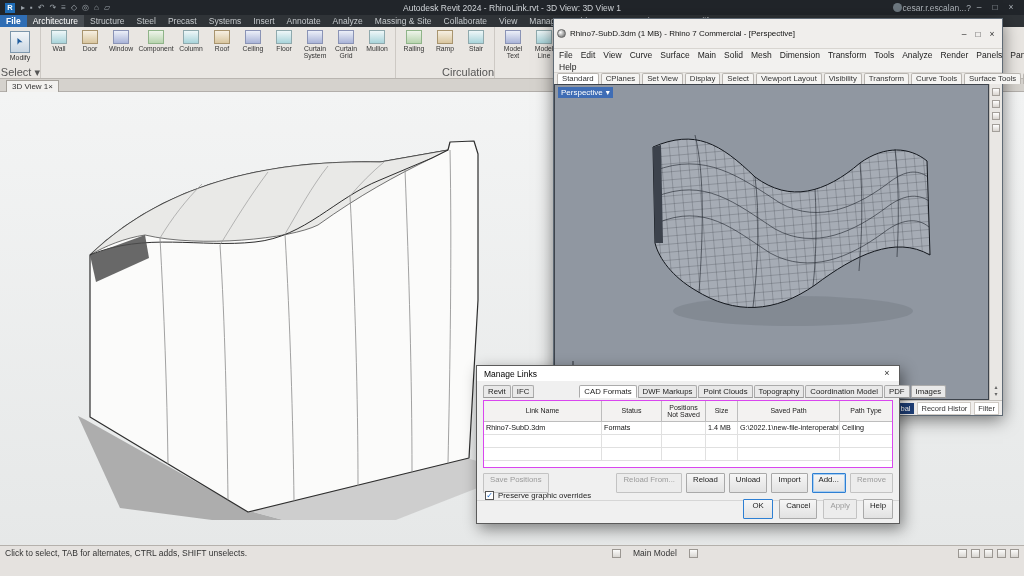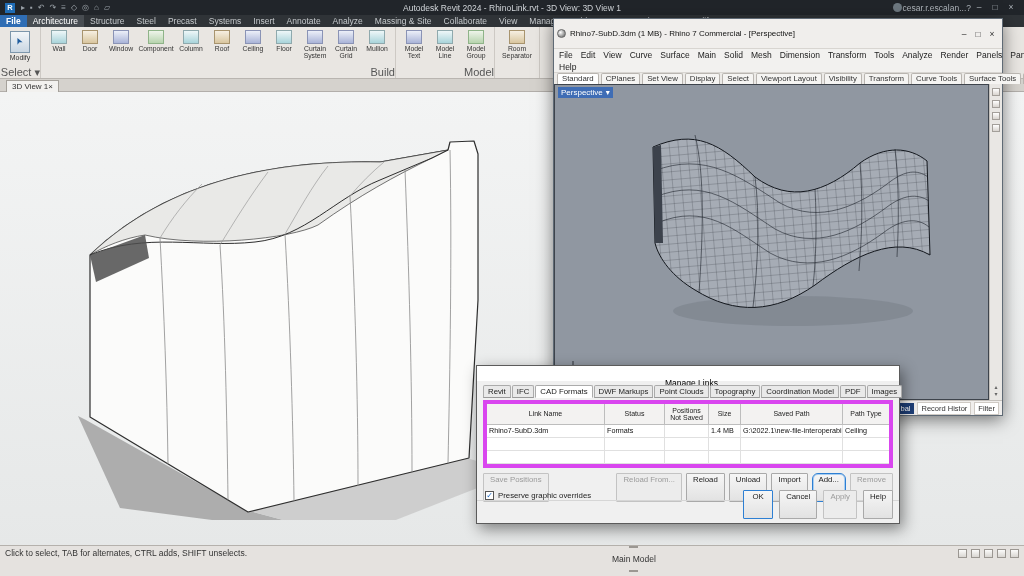--- a/index.html
+++ b/index.html
@@ -41,21 +41,21 @@
 .viewtabs { position:absolute; top:79px; left:0; right:0; height:13px; background:#d5d2cd; border-bottom:1px solid #b2aeaa; }
 .viewtab { position:absolute; left:6px; top:1px; height:12px; background:#f2f1ef; border:1px solid #a5a19b; border-bottom:none; font-size:8px; color:#333; padding:0 5px; display:flex; align-items:center; }
 
 .canvas { position:absolute; top:92px; left:0; right:0; bottom:29px; background:linear-gradient(#f3f4f4,#e6e8e8); overflow:hidden; }
 #revit-model { position:absolute; left:50px; top:28px; }
 
 .viewctrl { position:absolute; left:0; right:0; bottom:15px; height:14px; background:#eceae7; border-top:1px solid #b5b1ac; display:flex; align-items:center; font-size:8px; color:#444; padding:0 4px; gap:5px; }
 .vc-ic { width:9px; height:9px; border:1px solid #8d8a86; background:linear-gradient(#fdfdfc,#d7d4d0); display:inline-block; }
 .statusbar { position:absolute; left:0; right:0; bottom:0; height:31px; background:#e5e2df; border-top:1px solid #b5b1ac; font-size:8.5px; color:#333; }
 .sb-left { position:absolute; left:5px; top:0; line-height:14px; white-space:nowrap; }
-.sb-mid { position:absolute; left:612px; top:0; display:flex; gap:6px; align-items:center; height:14px;flex-direction:column; }
+.sb-mid { position:absolute; left:612px; top:0; display:flex; gap:12px; align-items:center; height:14px; }
 .sb-right { position:absolute; right:5px; top:0; display:flex; gap:4px; align-items:center; height:14px; }
 .sb-ic { width:9px; height:9px; border:1px solid #9b9792; background:linear-gradient(#fbfbfa,#d9d6d2); display:inline-block; }
 
 
 #rhino { position:absolute; left:553px; top:18px; width:450px; height:398px; background:#f2f1ef; border:1px solid #5f6a75; box-shadow:0 4px 16px rgba(0,0,0,.5); }
 .rh-title { height:30px; background:#f0eeec; display:flex; align-items:center; padding:0 3px; gap:4px; font-size:8px; color:#111; border-bottom:1px solid #d8d5d1; }
 .rh-appicon { width:9px; height:9px; border-radius:50%; background:radial-gradient(circle at 35% 35%, #fff, #888 70%); border:1px solid #666; }
 .rh-title .winbtns { margin-left:auto; color:#333; }
 .rh-title .winbtns span { width:14px; line-height:12px; }
 .rh-menus { display:flex; gap:8px; font-size:8.5px; color:#222; height:12px; align-items:center; padding:0 5px; white-space:nowrap; }
@@ -74,35 +74,35 @@
 .vp-label { position:absolute; top:2px; left:3px; background:#3f6db5; color:#fff; font-size:8px; padding:0 3px; line-height:11px; display:flex; gap:3px; z-index:2; }
 .rh-side { width:13px; background:#e9e7e4; border-left:1px solid #c5c1bc; display:flex; flex-direction:column; align-items:center; gap:4px; padding-top:4px; }
 .side-ic { width:8px; height:8px; border:1px solid #a39f9a; background:linear-gradient(#fff,#d8d4cf); }
 .side-scroll { margin-top:auto; font-size:6px; color:#666; text-align:center; line-height:1.2; padding-bottom:2px; }
 .rh-status { position:absolute; bottom:0; left:0; right:0; height:15px; background:#f0eeec; border-top:1px solid #c5c1bc; display:flex; align-items:center; justify-content:flex-end; gap:3px; padding:0 3px; font-size:7.5px; }
 .pill-blue { background:#1f3f77; color:#fff; padding:1px 4px; line-height:9px; }
 .status-chip { background:#fff; border:1px solid #cfcac4; padding:1px 3px; color:#333; line-height:9px; }
 
 
 #managelinks { position:absolute; left:476px; top:365px; width:424px; height:159px; background:#f0f0f0; border:1px solid #5b5b5b; box-shadow:3px 5px 14px rgba(0,0,0,.45); z-index:10; }
-.dlg-title { height:15px; background:#fff; display:flex; align-items:center; padding:12px 0 0 7px; font-size:8.5px; color:#000;flex-direction:column; }
+.dlg-title { height:15px; background:#fff; display:flex; align-items:center; padding:0 0 0 7px; font-size:8.5px; color:#000; }
 .dlg-close { margin-left:auto; width:24px; text-align:center; line-height:15px; font-size:9px; color:#333; }
 .dlg-tabs { display:flex; padding:4px 6px 0; gap:1px; font-size:7.8px; color:#222; }
 .dlg-tab { padding:1px 4px; border:1px solid #ababab; border-bottom:1px solid #999; background:#e9e9e9; border-radius:2px 2px 0 0; white-space:nowrap; }
-.dlg-tab.active { background:#fff; border-bottom:1px solid #fff; }
-.dlg-table { position:absolute; left:6px; right:6px; top:34px; height:68px; background:#fff; border:4px solid #d946ef; overflow:hidden; }
+.dlg-tab.active { background:#fff; border-bottom:1px solid #fff;margin-left:44px; }
+.dlg-table { position:absolute; left:6px; right:6px; top:34px; height:68px; background:#fff; border:1px solid #d946ef; overflow:hidden; }
 .tr { display:flex; }
 .th { background:#f3f2f1; border-right:1px solid #bdbdbd; border-bottom:1px solid #bdbdbd; font-size:7px; color:#222; text-align:center; padding:0 2px; height:21px; display:flex; align-items:center; justify-content:center; line-height:1.05; }
 .td { border-right:1px solid #e0e0e0; border-bottom:1px solid #e0e0e0; font-size:7.2px; color:#111; padding:1px 2px; height:13px; white-space:nowrap; overflow:hidden; }
 .c1 { width:118px; } .c2 { width:60px; } .c3 { width:44px; } .c4 { width:32px; } .c5 { width:102px; } .c6 { flex:1; border-right:none; }
 .row-sel .td { background:#fff; }
 .dlg-btnrow { position:absolute; top:107px; left:6px; right:6px; display:flex; gap:4px; align-items:center; }
-.btn { background:linear-gradient(#f6f6f6,#e2e2e2); border:1px solid #a9a9a9; font-size:7.8px; color:#222; height:29px; line-height:11px; padding:0 6px; white-space:nowrap; border-radius:1px; }
+.btn { background:linear-gradient(#f6f6f6,#e2e2e2); border:1px solid #a9a9a9; font-size:7.8px; color:#222; height:20px; line-height:11px; padding:0 6px; white-space:nowrap; border-radius:1px; }
 .btn.disabled { color:#9b9b9b; background:#ececec; border-color:#c3c3c3; }
-.btn.focusblue { border-color:#2d7fd3; box-shadow:inset 0 0 0 1px #a8cdf0;border-radius:6px; }
+.btn.focusblue { border-color:#2d7fd3; box-shadow:inset 0 0 0 1px #a8cdf0; }
 .btn.default { border-color:#2d7fd3; }
 .spacer { flex:1; }
 .dlg-check { position:absolute; top:125px; left:8px; display:flex; gap:4px; align-items:center; font-size:7.8px; color:#222; }
 .cb { width:9px; height:9px; border:1px solid #555; background:#fff; font-size:8px; line-height:8px; text-align:center; color:#1a66c0; }
 .dlg-footrule { position:absolute; bottom:22px; left:0; right:0; border-top:1px solid #d6d6d6; }
 .dlg-footer { position:absolute; bottom:4px; right:6px; display:flex; gap:6px; }
 .dlg-footer .btn { min-width:30px; text-align:center; }
 </style>
 </head>
 <body>
@@ -206,21 +206,37 @@
             </div>
           <div class="rbtn">
               <div class="ric d"></div>
               <span>Curtain Grid</span>
             </div>
           <div class="rbtn">
               <div class="ric"></div>
               <span>Mullion</span>
             </div>
         </div>
-        <div class="rpanel-label">Build</div>
+      </div>
+      <div class="rpanel">
+        <div class="rpanel-body">
+          <div class="rbtn">
+              <div class="ric c"></div>
+              <span>Railing</span>
+            </div>
+          <div class="rbtn">
+              <div class="ric b"></div>
+              <span>Ramp</span>
+            </div>
+          <div class="rbtn">
+              <div class="ric"></div>
+              <span>Stair</span>
+            </div>
+        </div>
+        <div class="rpanel-label">Circulation</div>
       </div>
       <div class="rpanel">
         <div class="rpanel-body">
           <div class="rbtn">
               <div class="ric d"></div>
               <span>Model Text</span>
             </div>
           <div class="rbtn">
               <div class="ric"></div>
               <span>Model Line</span>

